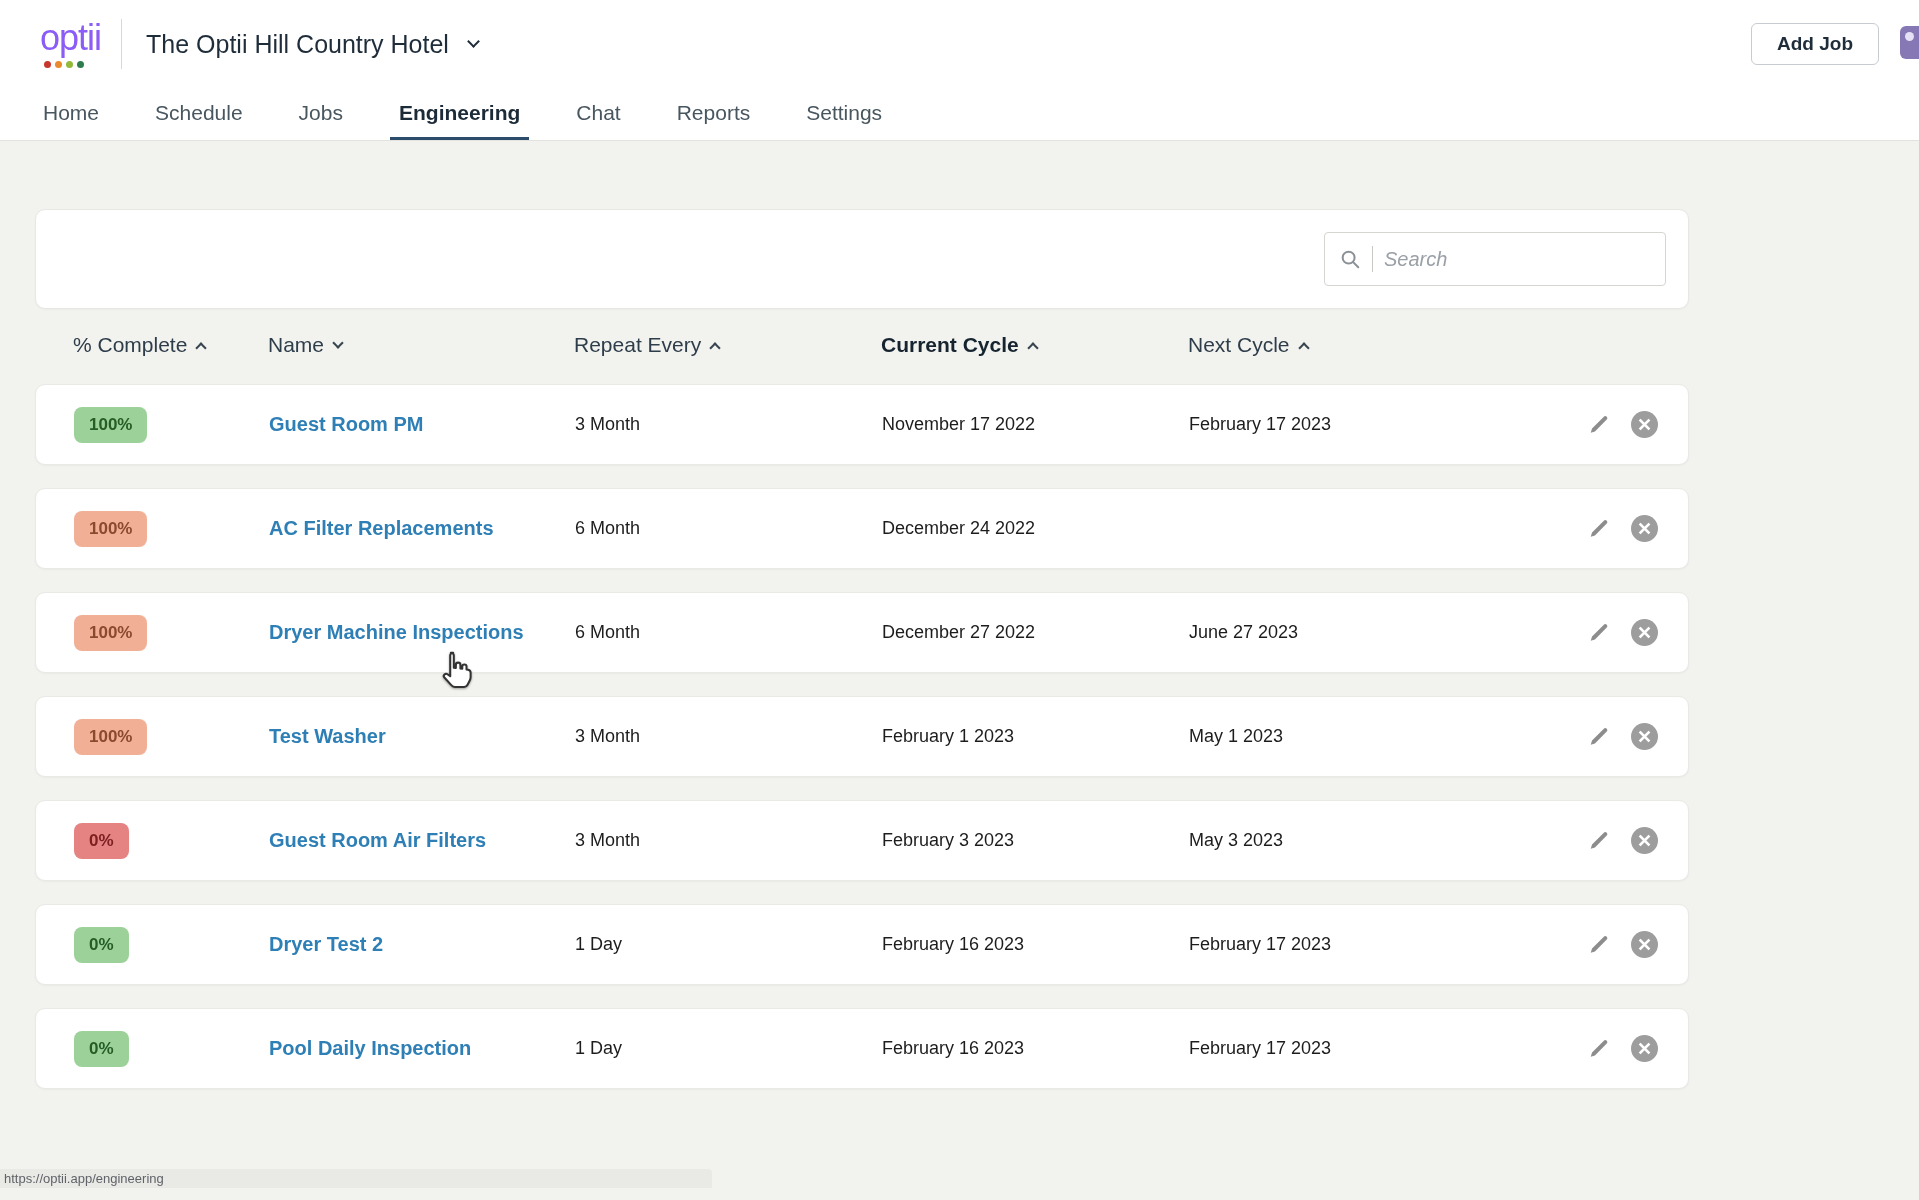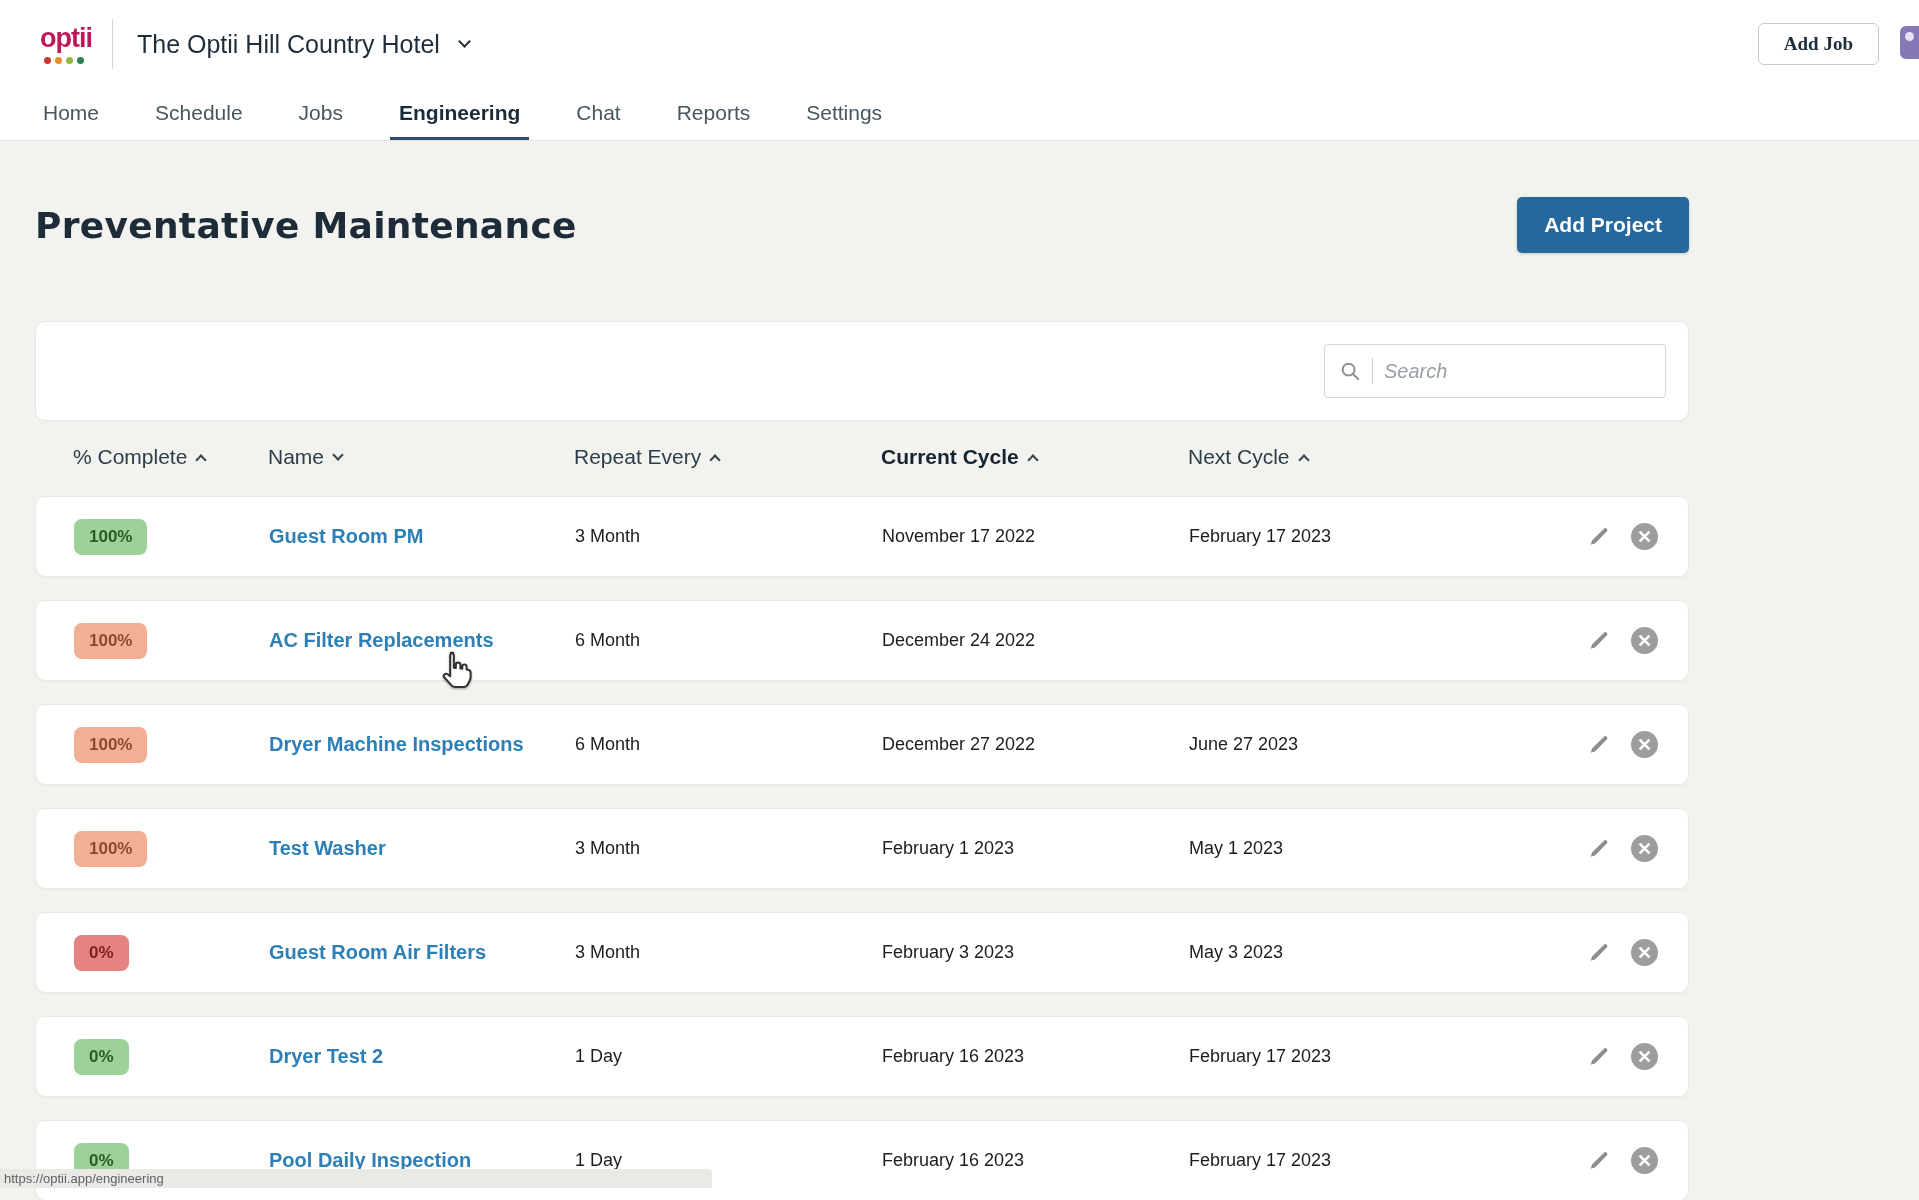--- a/index.html
+++ b/index.html
@@ -2,29 +2,29 @@
 <html style="--page_bg: #f2f2ef; --accent: #26689b; --link: #2e7fb5; --nav_active: #2b4d6b; --badge_green_bg: #9cd19a; --badge_green_text: #265c26; --badge_salmon_bg: #f1b096; --badge_salmon_text: #8a4a2e; --badge_red_bg: #e58282; --badge_red_text: #7e2020;"><head>
 <meta charset="utf-8">
 <style>
   * { margin:0; padding:0; box-sizing:border-box; }
   html,body { width:1919px; height:1200px; overflow:hidden; }
   body { font-family:"Liberation Sans",sans-serif; background:var(--page_bg,#f2f2ef); position:relative; }
 
   
   .topbar { height:88px; background:#fff; display:flex; align-items:center; padding-left:40px; position:relative; }
   .logo { position:relative; padding-bottom:12px; }
-  .logo-text { font-size:27px; font-weight:700; color:#be185d; letter-spacing:-1px; line-height:1; }
+  .logo-text { font-size:36px; font-weight:400; color:#8b5cf6; letter-spacing:-1px; line-height:1; }
   .logo-dots { position:absolute; left:4px; bottom:0; display:flex; gap:4px; }
   .logo-dots i { width:7px; height:7px; border-radius:50%; display:block; }
   .ld1{background:#c8372d}.ld2{background:#e98a2b}.ld3{background:#93b83a}.ld4{background:#2e7d4f}
   .vdiv { width:1px; height:50px; background:#d8d8d5; margin:0 24px 0 20px; }
   .hotel { display:flex; align-items:center; gap:20px; font-size:25px; color:#1f2d3a; font-weight:500; cursor:pointer; }
   .spacer { flex:1; }
   .add-job { height:42px; padding:0 25px; background:#fff; border:1px solid #c6ccd2; border-radius:6px;
-             font-size:19px; font-weight:700; color:#1f2d3a; margin-right:40px; cursor:pointer; font-family:Liberation Serif, serif; }
+             font-size:19px; font-weight:700; color:#1f2d3a; margin-right:40px; cursor:pointer; font-family:Liberation Sans, sans-serif; }
   .corner-icon { position:absolute; right:-7px; top:26px; width:26px; height:33px; background:#8678b5; border-radius:6px; }
   .corner-icon:after { content:""; position:absolute; left:5px; top:6px; width:9px; height:9px; border-radius:50%; background:#e6e1f4; }
 
   
   .chev { display:inline-block; width:9px; height:9px; border-right:2px solid currentColor; border-bottom:2px solid currentColor; flex:none; }
   .chev.down { transform:rotate(45deg); margin-top:-5px; }
   .chev.up { transform:rotate(225deg); margin-top:5px; }
 
   
   .navbar { height:53px; background:#fff; border-bottom:1px solid #e2e2df; display:flex; align-items:stretch; padding-left:43px; gap:56px; }
@@ -96,24 +96,20 @@
   <div class="tab">Home</div>
   <div class="tab">Schedule</div>
   <div class="tab">Jobs</div>
   <div class="tab active">Engineering</div>
   <div class="tab">Chat</div>
   <div class="tab">Reports</div>
   <div class="tab">Settings</div>
 </nav>
 
 <main class="main">
-  <div class="title-row">
-    <h1>Preventative Maintenance</h1>
-    <button class="add-project">Add Project</button>
-  </div>
 
   <section class="filter-card">
     <div class="search-box">
       <svg width="22" height="22" viewBox="0 0 24 24" fill="none" stroke="#8a9096" stroke-width="2.2" stroke-linecap="round">
           <circle cx="10.5" cy="10.5" r="6.5"></circle>
           <path d="M15.7 15.7 21 21"></path>
         </svg>
       <div class="sep"></div>
       <input placeholder="Search" style="">
     </div>

